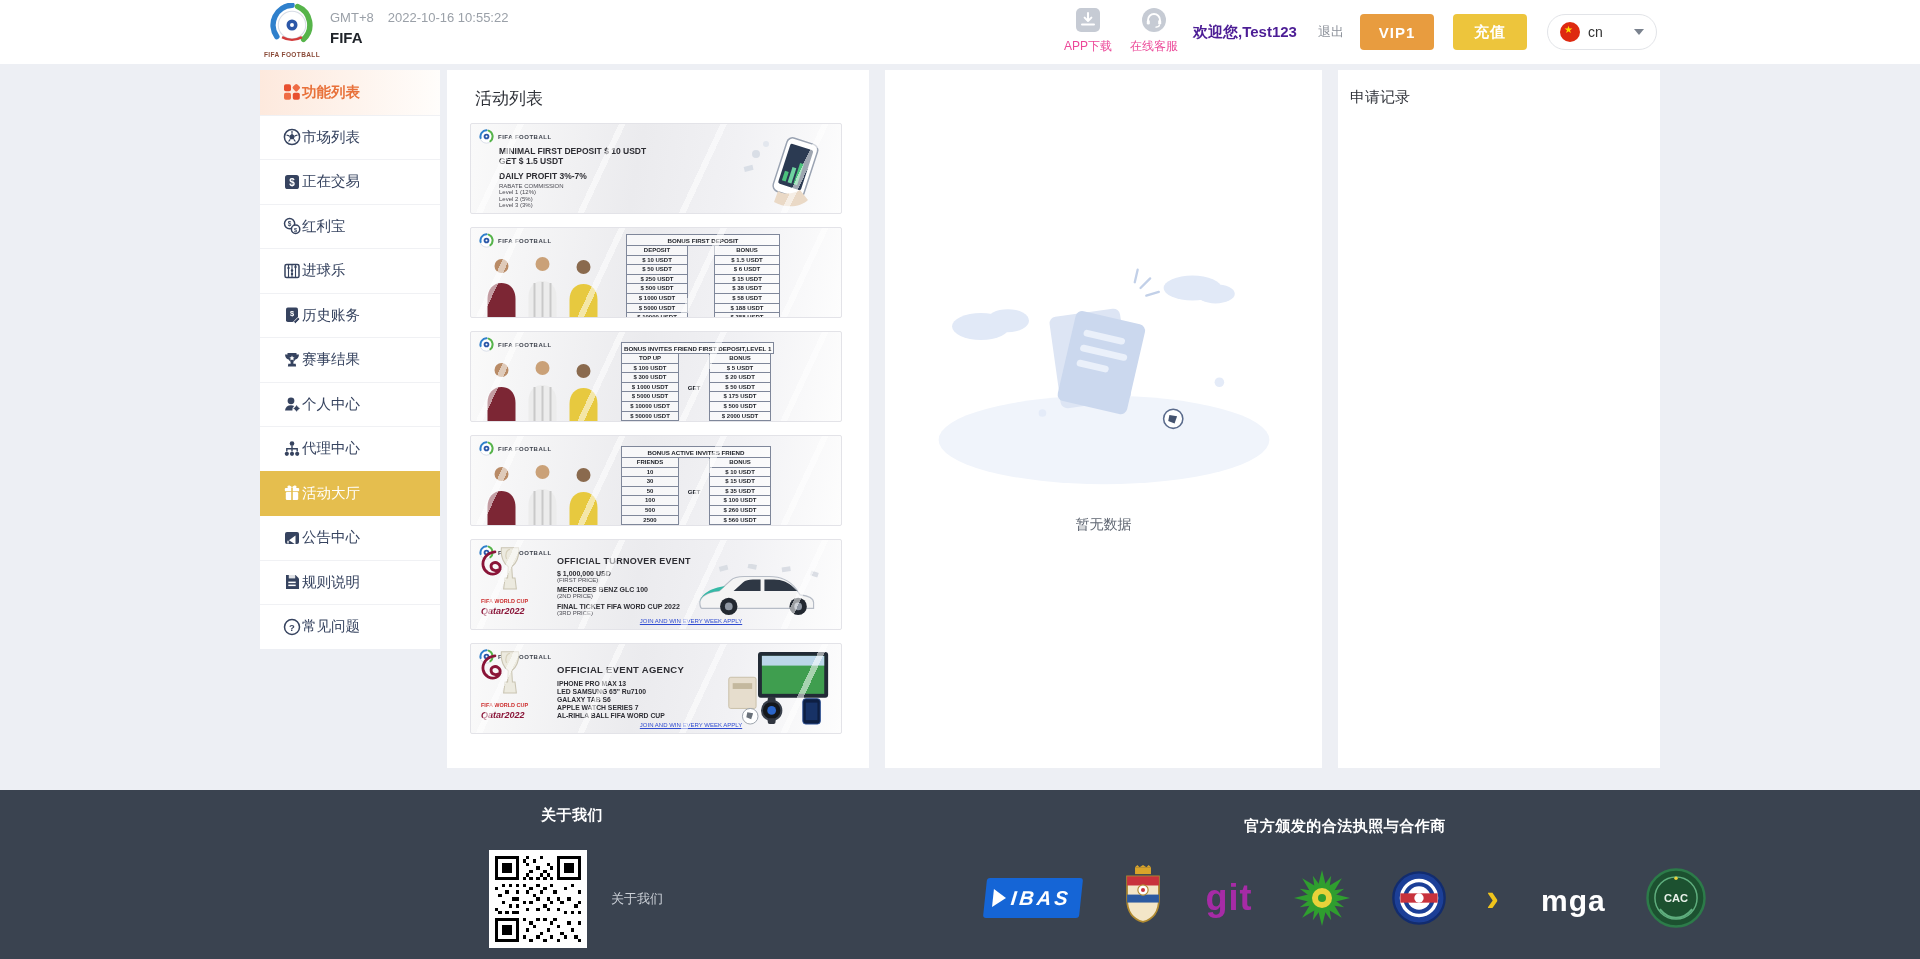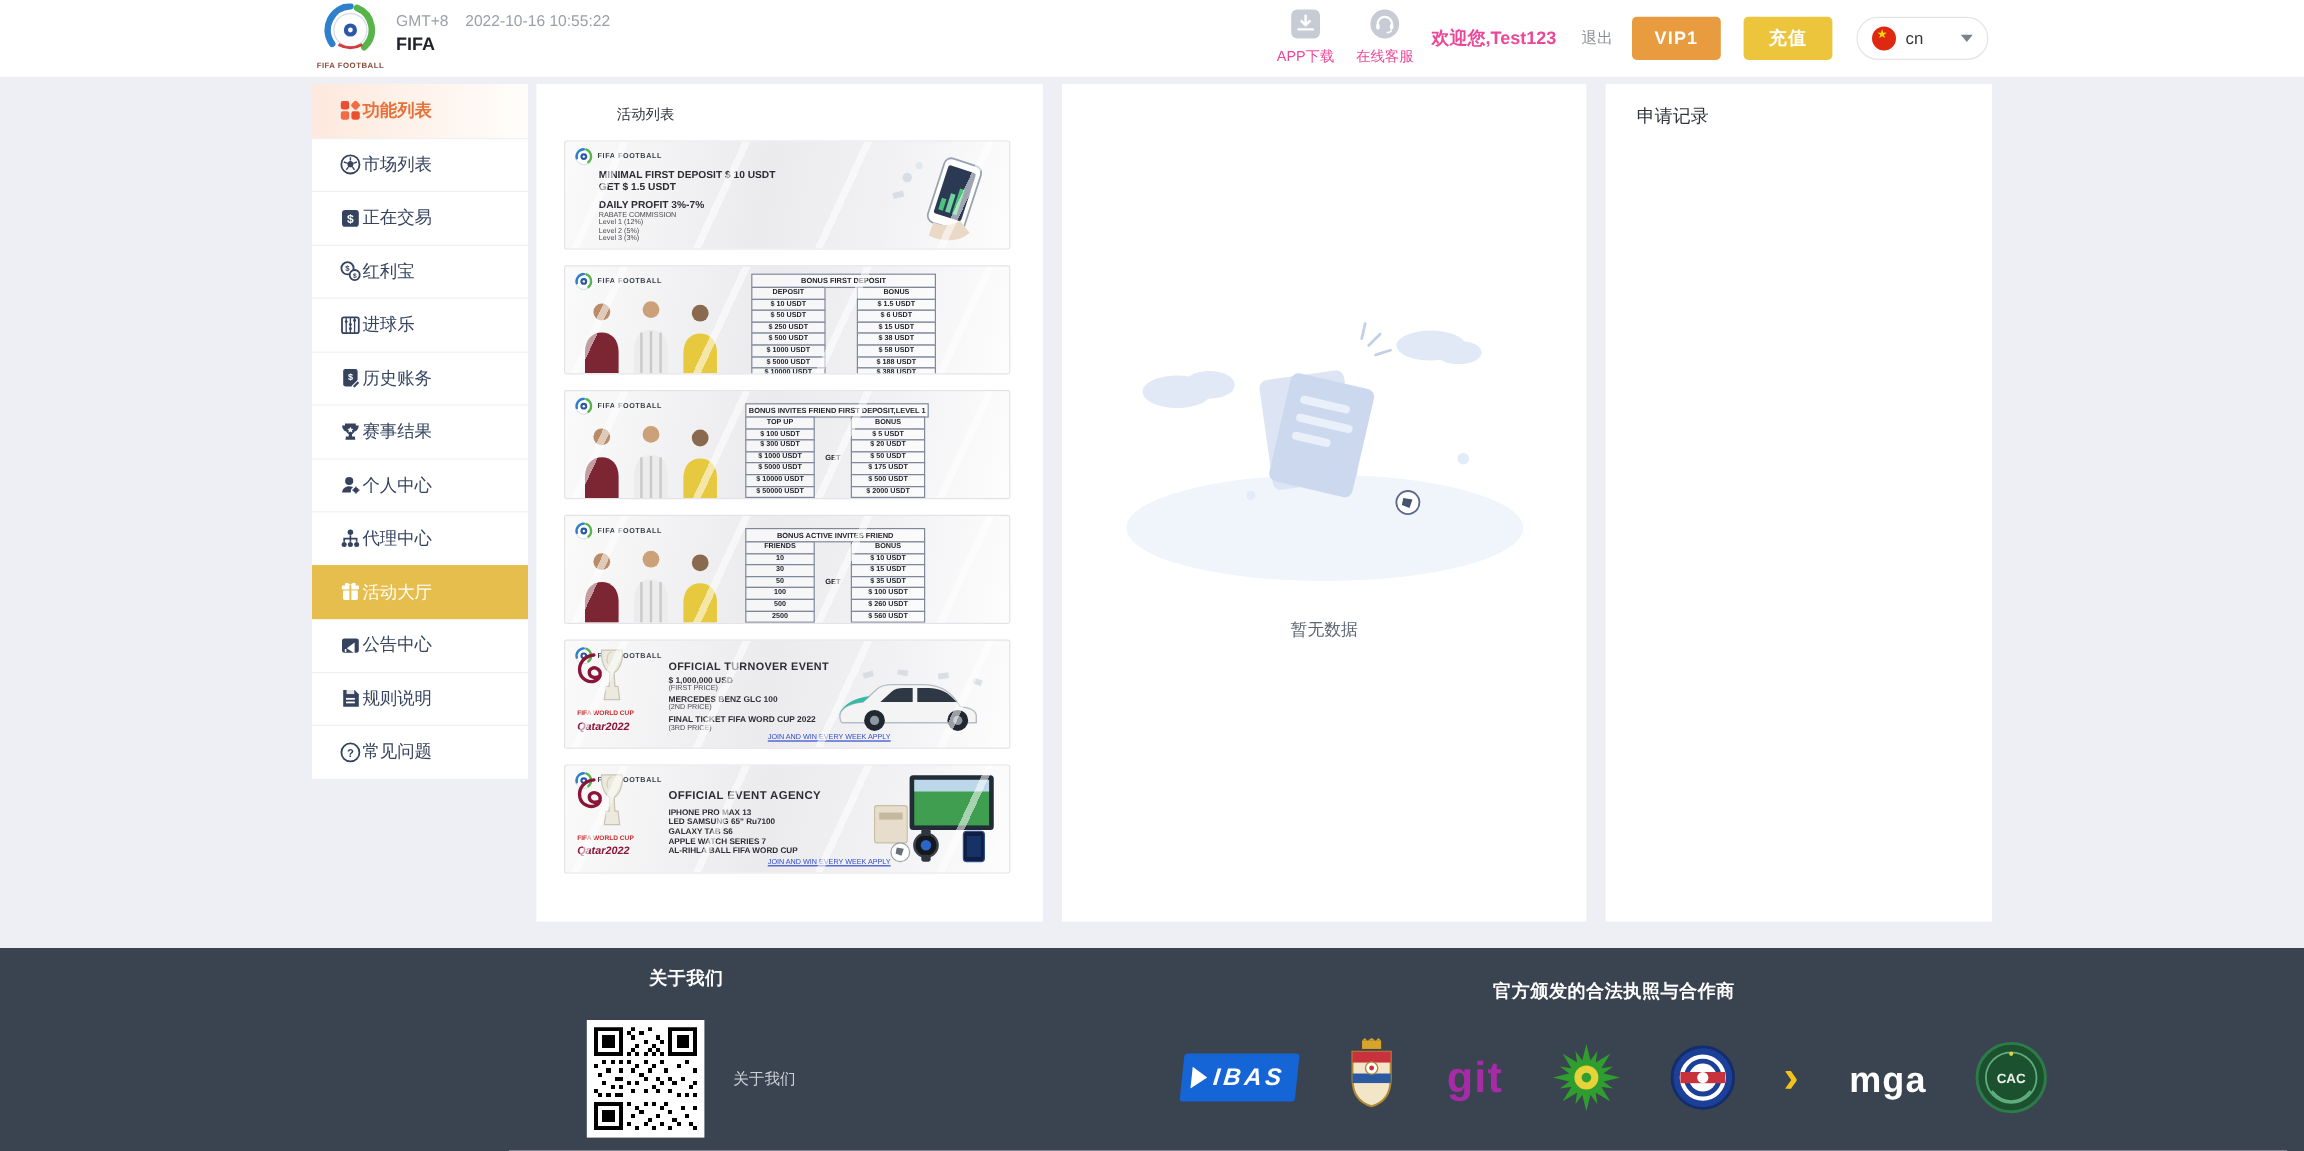--- a/index.html
+++ b/index.html
@@ -9,21 +9,21 @@
   
   .header { position:absolute; left:0; top:0; width:1920px; height:64px; background:#fff;padding-left:32px; }
   .brand-logo { position:absolute; left:262px; top:3px; width:60px; text-align:center; cursor:pointer; }
   .brand-logo .cap { font-size:6.5px; font-weight:bold; color:#8a4a38; letter-spacing:.4px; white-space:nowrap; }
   .time-brand { position:absolute; left:330px; top:10px; }
   .tz-row { font-size:13px; color:#9aa0a8; display:flex; gap:14px; }
   .brand-name { font-size:15px; font-weight:bold; color:#1f2329; margin-top:4px; }
   .hdr-item { position:absolute; top:7px; width:64px; text-align:center; cursor:pointer; }
   .hdr-item .lbl { font-size:12px; color:#ec4899; margin-top:1px; white-space:nowrap; }
   .welcome { position:absolute; left:1193px; top:0; height:64px; display:flex; align-items:center;
-    font-size:15px; font-weight:bold; color:#ec4899; }
+    font-size:15px; font-weight:bold; color:#4c1d95; }
   .logout { position:absolute; left:1318px; top:0; height:64px; display:flex; align-items:center;
     font-size:13px; color:#8b9099; cursor:pointer; }
   .hbtn { position:absolute; top:14px; width:74px; height:36px; border-radius:4px; color:#fff;
     font-weight:bold; font-size:15px; display:flex; align-items:center; justify-content:center;
     letter-spacing:1px; cursor:pointer; border:none; }
   .btn-vip { left:1360px; background:#E89C3F; }
   .btn-recharge { left:1453px; background:#EDC53C; }
   .lang { position:absolute; left:1547px; top:14px; width:110px; height:36px; border:1px solid #e2e4e8;
     border-radius:18px; background:#fff; display:flex; align-items:center; padding:0 12px; gap:8px; cursor:pointer; }
   .flag { width:20px; height:20px; border-radius:50%; background:#de2910; position:relative; flex:0 0 auto; }
@@ -42,22 +42,22 @@
   .side-item.active + .side-item { border-top-color:#E5BE4E; }
   .side-item .ic { width:20px; height:20px; flex:0 0 auto; }
   .side-item svg { display:block; }
   .ribbon { stroke:#fff; }
   .side-item.active .ribbon { stroke:#E5BE4E; }
 
   
   .panel { position:absolute; top:70px; background:#fff; height:698px; }
   .panel-activity { left:447px; width:422px; }
   .panel-records  { left:885px; width:437px; }
-  .panel-apps     { left:1338px; width:322px;padding-left:14px; }
-  .act-title { padding:17px 0 13px 28px; font-size:12px; color:#30333a;margin-left:39px; }
+  .panel-apps     { left:1338px; width:322px; }
+  .act-title { padding:17px 0 13px 28px; font-size:17px; color:#30333a; }
   .apps-title { padding:18px 0 0 12px; font-size:15px; color:#30333a; }
 
   
   .banner { position:relative; margin:0 0 13px 23px; width:372px; height:91px; cursor:pointer;
     border:1px solid #e3e3e8; border-radius:2px; overflow:hidden;
     background:linear-gradient(100deg,#fafafa 0%,#ebebee 45%,#f1f1f4 70%,#fdfdfd 100%); }
   .banner::after { content:""; position:absolute; inset:0; pointer-events:none;
     background:repeating-linear-gradient(115deg, rgba(255,255,255,0) 0 42px,
       rgba(255,255,255,.55) 42px 48px, rgba(255,255,255,0) 48px 92px); }
   .mini-brand { position:absolute; left:8px; top:5px; display:flex; align-items:center; gap:4px; }

